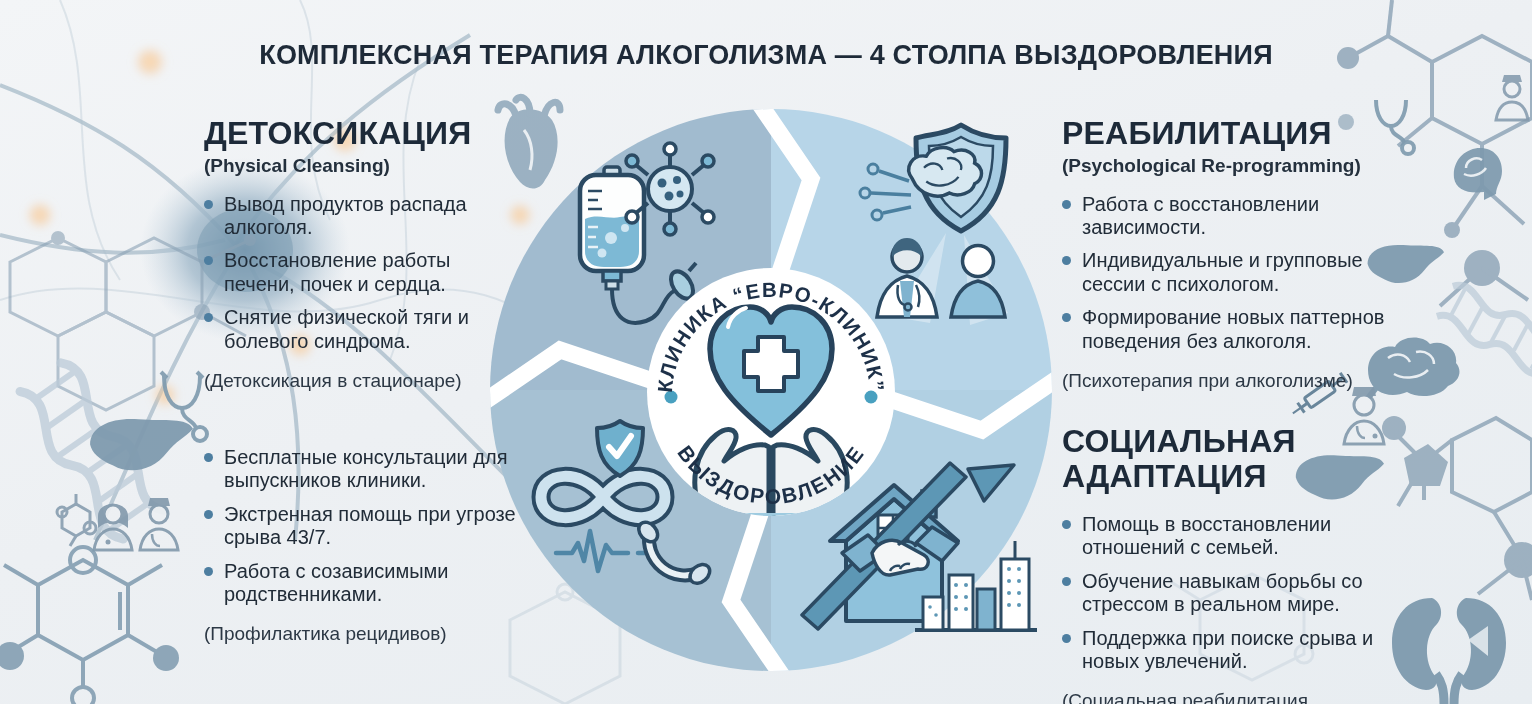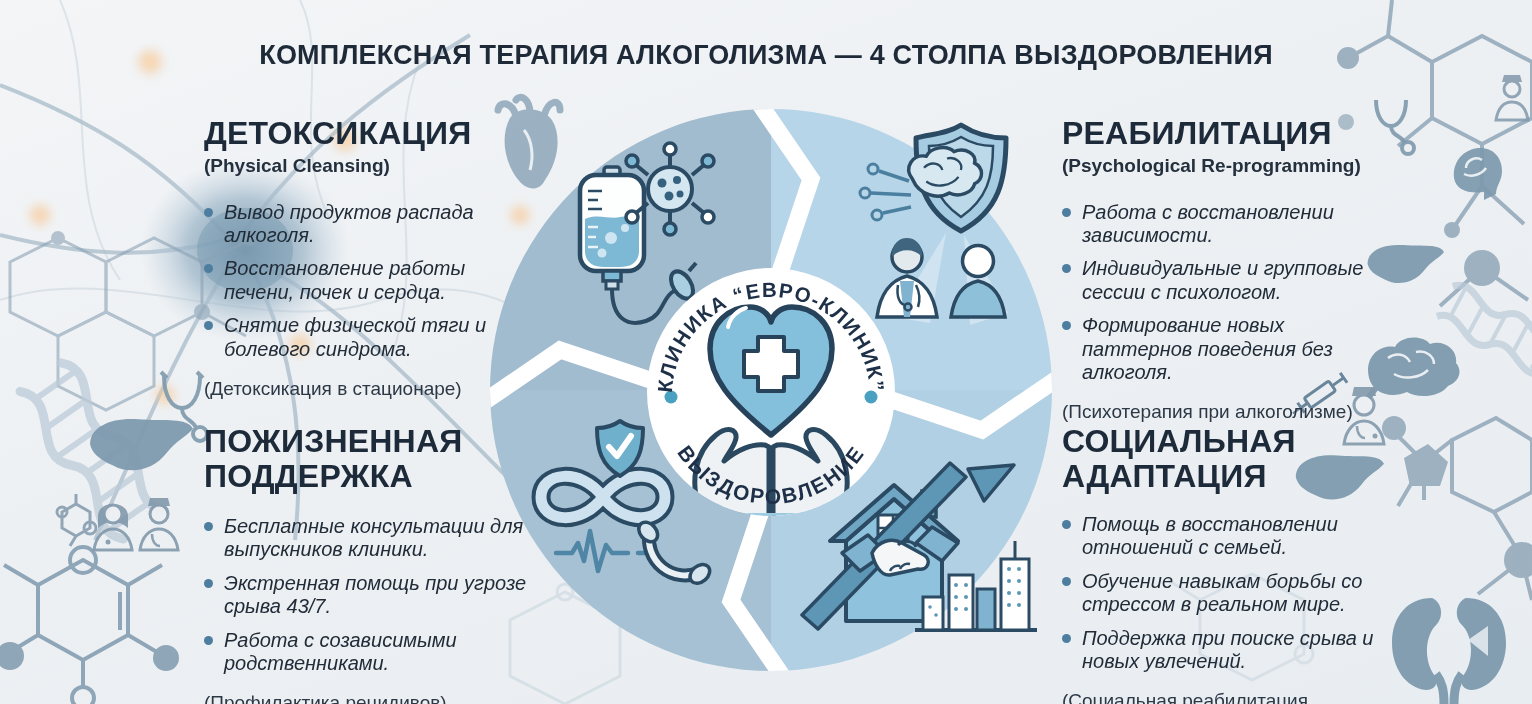--- a/index.html
+++ b/index.html
@@ -13,21 +13,21 @@
   .title{
     position:absolute;left:0;right:0;top:24px;text-align:center;
     font-size:27px;font-weight:700;letter-spacing:.2px;color:#1e2a38;margin-top:16px;
   }
   .pillar{position:absolute;}
   .pillar h2{
     margin:0 0 4px 0;font-size:32px;line-height:1.08;font-weight:700;
     color:#1d2a39;letter-spacing:.2px;
   }
   .pillar .sub{font-size:19px;font-weight:600;color:#24303d;margin:0 0 14px 0;}
-  .pillar ul{list-style:none;margin:24px 0 0 0;padding:0;font-style:italic;}
+  .pillar ul{list-style:none;margin:16px 0 0 0;padding:0;}
   .pillar li{display:flex;gap:11px;margin:0 0 10px 0;font-size:20px;line-height:1.17;color:#212c38;}
   .pillar .dot{flex:0 0 auto;width:9px;height:9px;border-radius:50%;background:#4d7ea0;margin-top:7px;}
   .pillar .foot{font-size:19px;color:#2c3845;margin-top:17px;}
   #sec-detox{left:204px;top:116px;width:322px;}
   #sec-rehab{left:1062px;top:116px;width:332px;}
   #sec-support{left:204px;top:424px;width:332px;}
   #sec-social{left:1062px;top:424px;width:332px;}
   .wheel{position:absolute;left:486px;top:105px;}
 </style>
 </head>
@@ -480,21 +480,20 @@
         </li>
     <li>
           <span class="dot"></span>
           <span>Формирование новых паттернов поведения без алкоголя.</span>
         </li>
   </ul>
   <div class="foot">(Психотерапия при алкоголизме)</div>
 </section>
 
 <section class="pillar" id="sec-support">
-  <h2>ПОЖИЗНЕННАЯ ПОДДЕРЖКА</h2>
   <ul style="margin-top:22px;">
     <li>
           <span class="dot"></span>
           <span>Бесплатные консультации для выпускников клиники.</span>
         </li>
     <li>
           <span class="dot"></span>
           <span>Экстренная помощь при угрозе срыва 43/7.</span>
         </li>
     <li>

